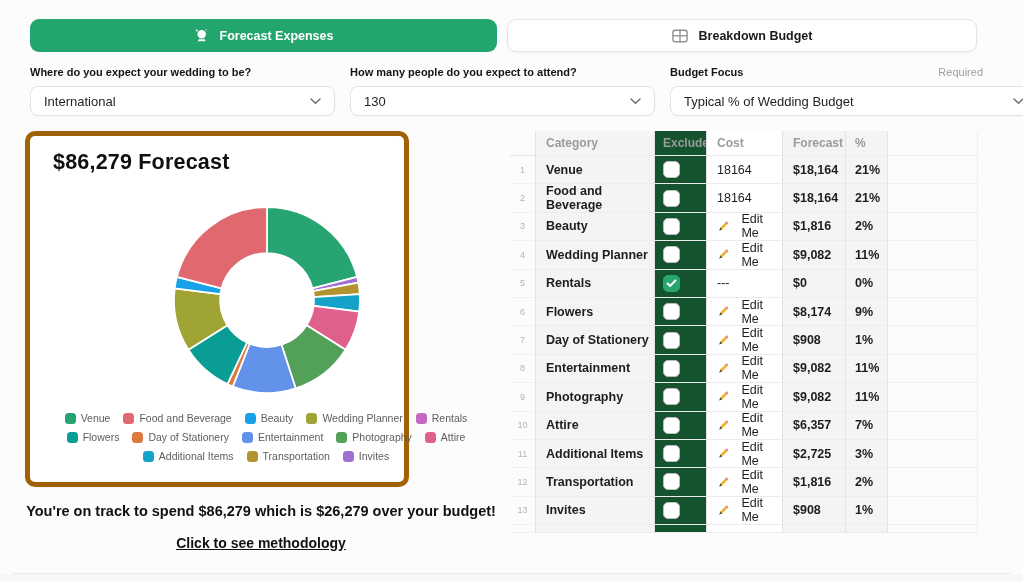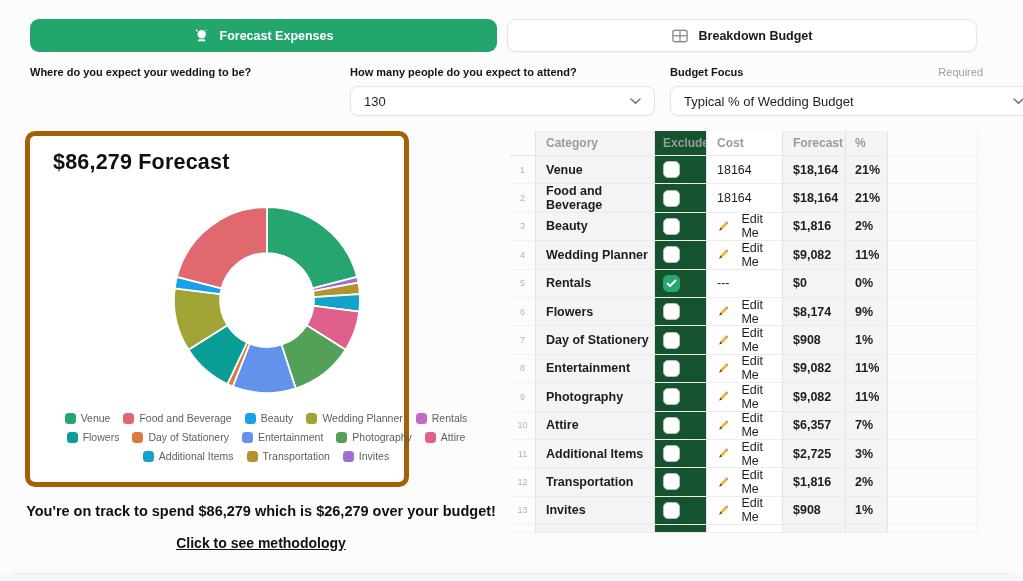--- a/index.html
+++ b/index.html
@@ -109,20 +109,28 @@
       </svg>
     </span>
     <span>Breakdown Budget</span>
   </div>
 
   <div class="q-label" style="left:350px">How many people do you expect to attend?</div>
   <div class="q-label" style="left:30px">Where do you expect your wedding to be?</div>
   <div class="q-label" style="left:670px">Budget Focus</div>
   <div class="q-required" style="left:924px; width:59px; text-align:right">Required</div>
 
+  <div class="dropdown" style="left:30px; width:305px">
+    <span>International</span>
+    <span style="display:flex">
+      <svg width="11" height="7" viewBox="0 0 11 7">
+          <polyline points="1,1 5.5,5.3 10,1" stroke="#707070" stroke-width="1.5" fill="none" stroke-linecap="round" stroke-linejoin="round"></polyline>
+        </svg>
+    </span>
+  </div>
   <div class="dropdown" style="left:350px; width:305px">
     <span>130</span>
     <span style="display:flex">
       <svg width="11" height="7" viewBox="0 0 11 7">
           <polyline points="1,1 5.5,5.3 10,1" stroke="#707070" stroke-width="1.5" fill="none" stroke-linecap="round" stroke-linejoin="round"></polyline>
         </svg>
     </span>
   </div>
   <div class="dropdown" style="left:670px; width:368px">
     <span>Typical % of Wedding Budget</span>

